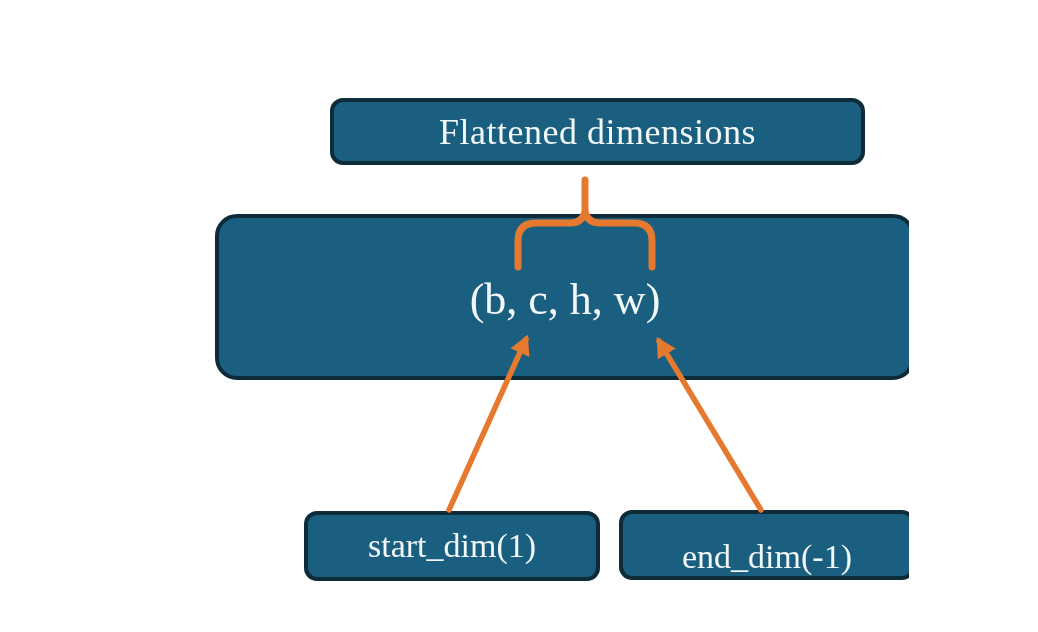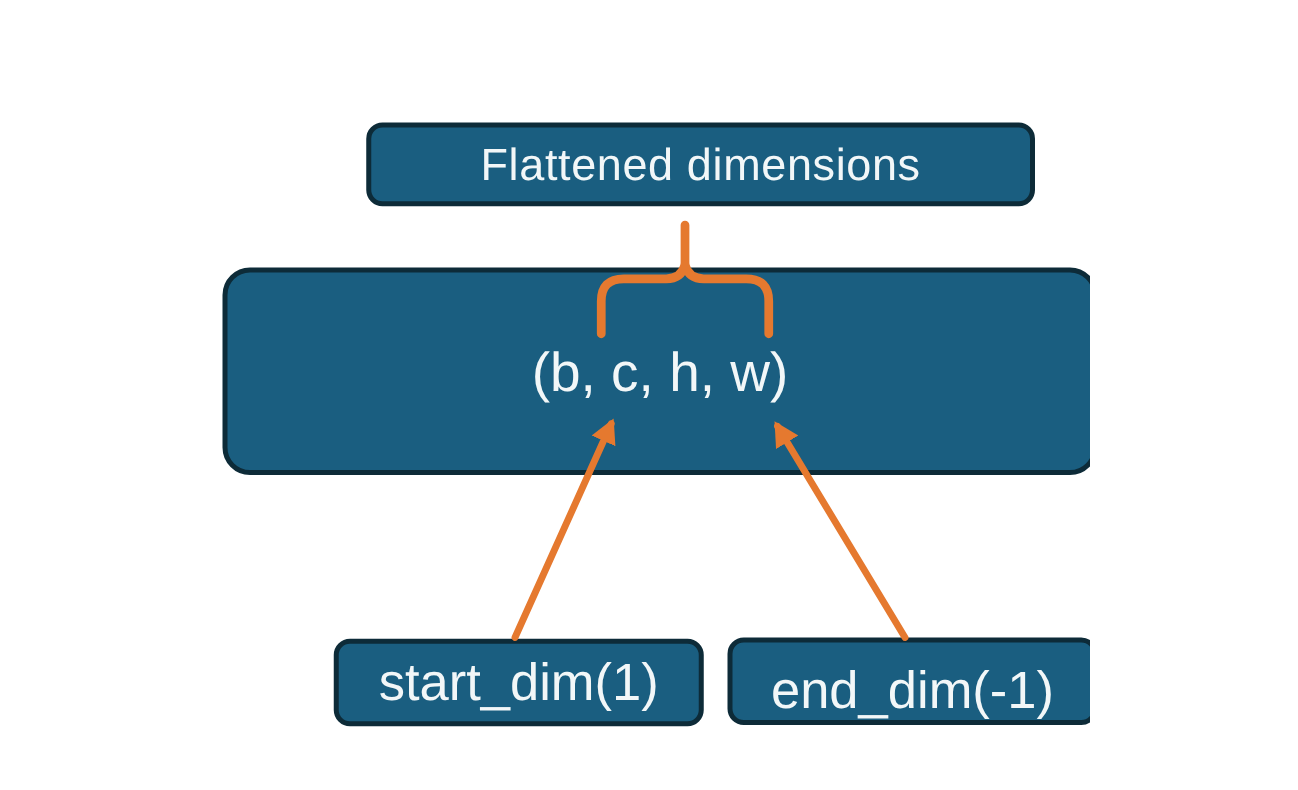--- a/index.html
+++ b/index.html
@@ -4,22 +4,23 @@
 <style>
   html, body {
     margin: 0;
     padding: 0;
   }
   .canvas {
     position: relative;
     width: 872px;
     height: 632px;
     background: var(--background, #ffffff);
-    font-family: Liberation Sans, sans-serif;
+    font-family: Liberation Serif, serif;
     overflow: hidden;
+    margin-left: 37px;
   }
   .node {
     position: absolute;
     box-sizing: border-box;
     background: var(--box-fill, #1A5E80);
     border: 4px solid var(--box-border, #0D2B38);
     display: flex;
     align-items: center;
     justify-content: center;
     color: var(--text, #F2F7F8);
@@ -42,21 +43,21 @@
     font-size: 44px;
   }
   .node-main .node-label {
     margin-top: 4px;
     text-align: center;
   }
   .node-bottom {
     height: 70px;
     width: 296px;
     border-radius: 13px;
-    font-size: 42px;
+    font-size: 34px;
   }
   .node-bottom-left {
     left: 267px;
     top: 511px;
   }
   .node-bottom-right {
     left: 582px;
     top: 510px;
     align-items: flex-end;
   }

